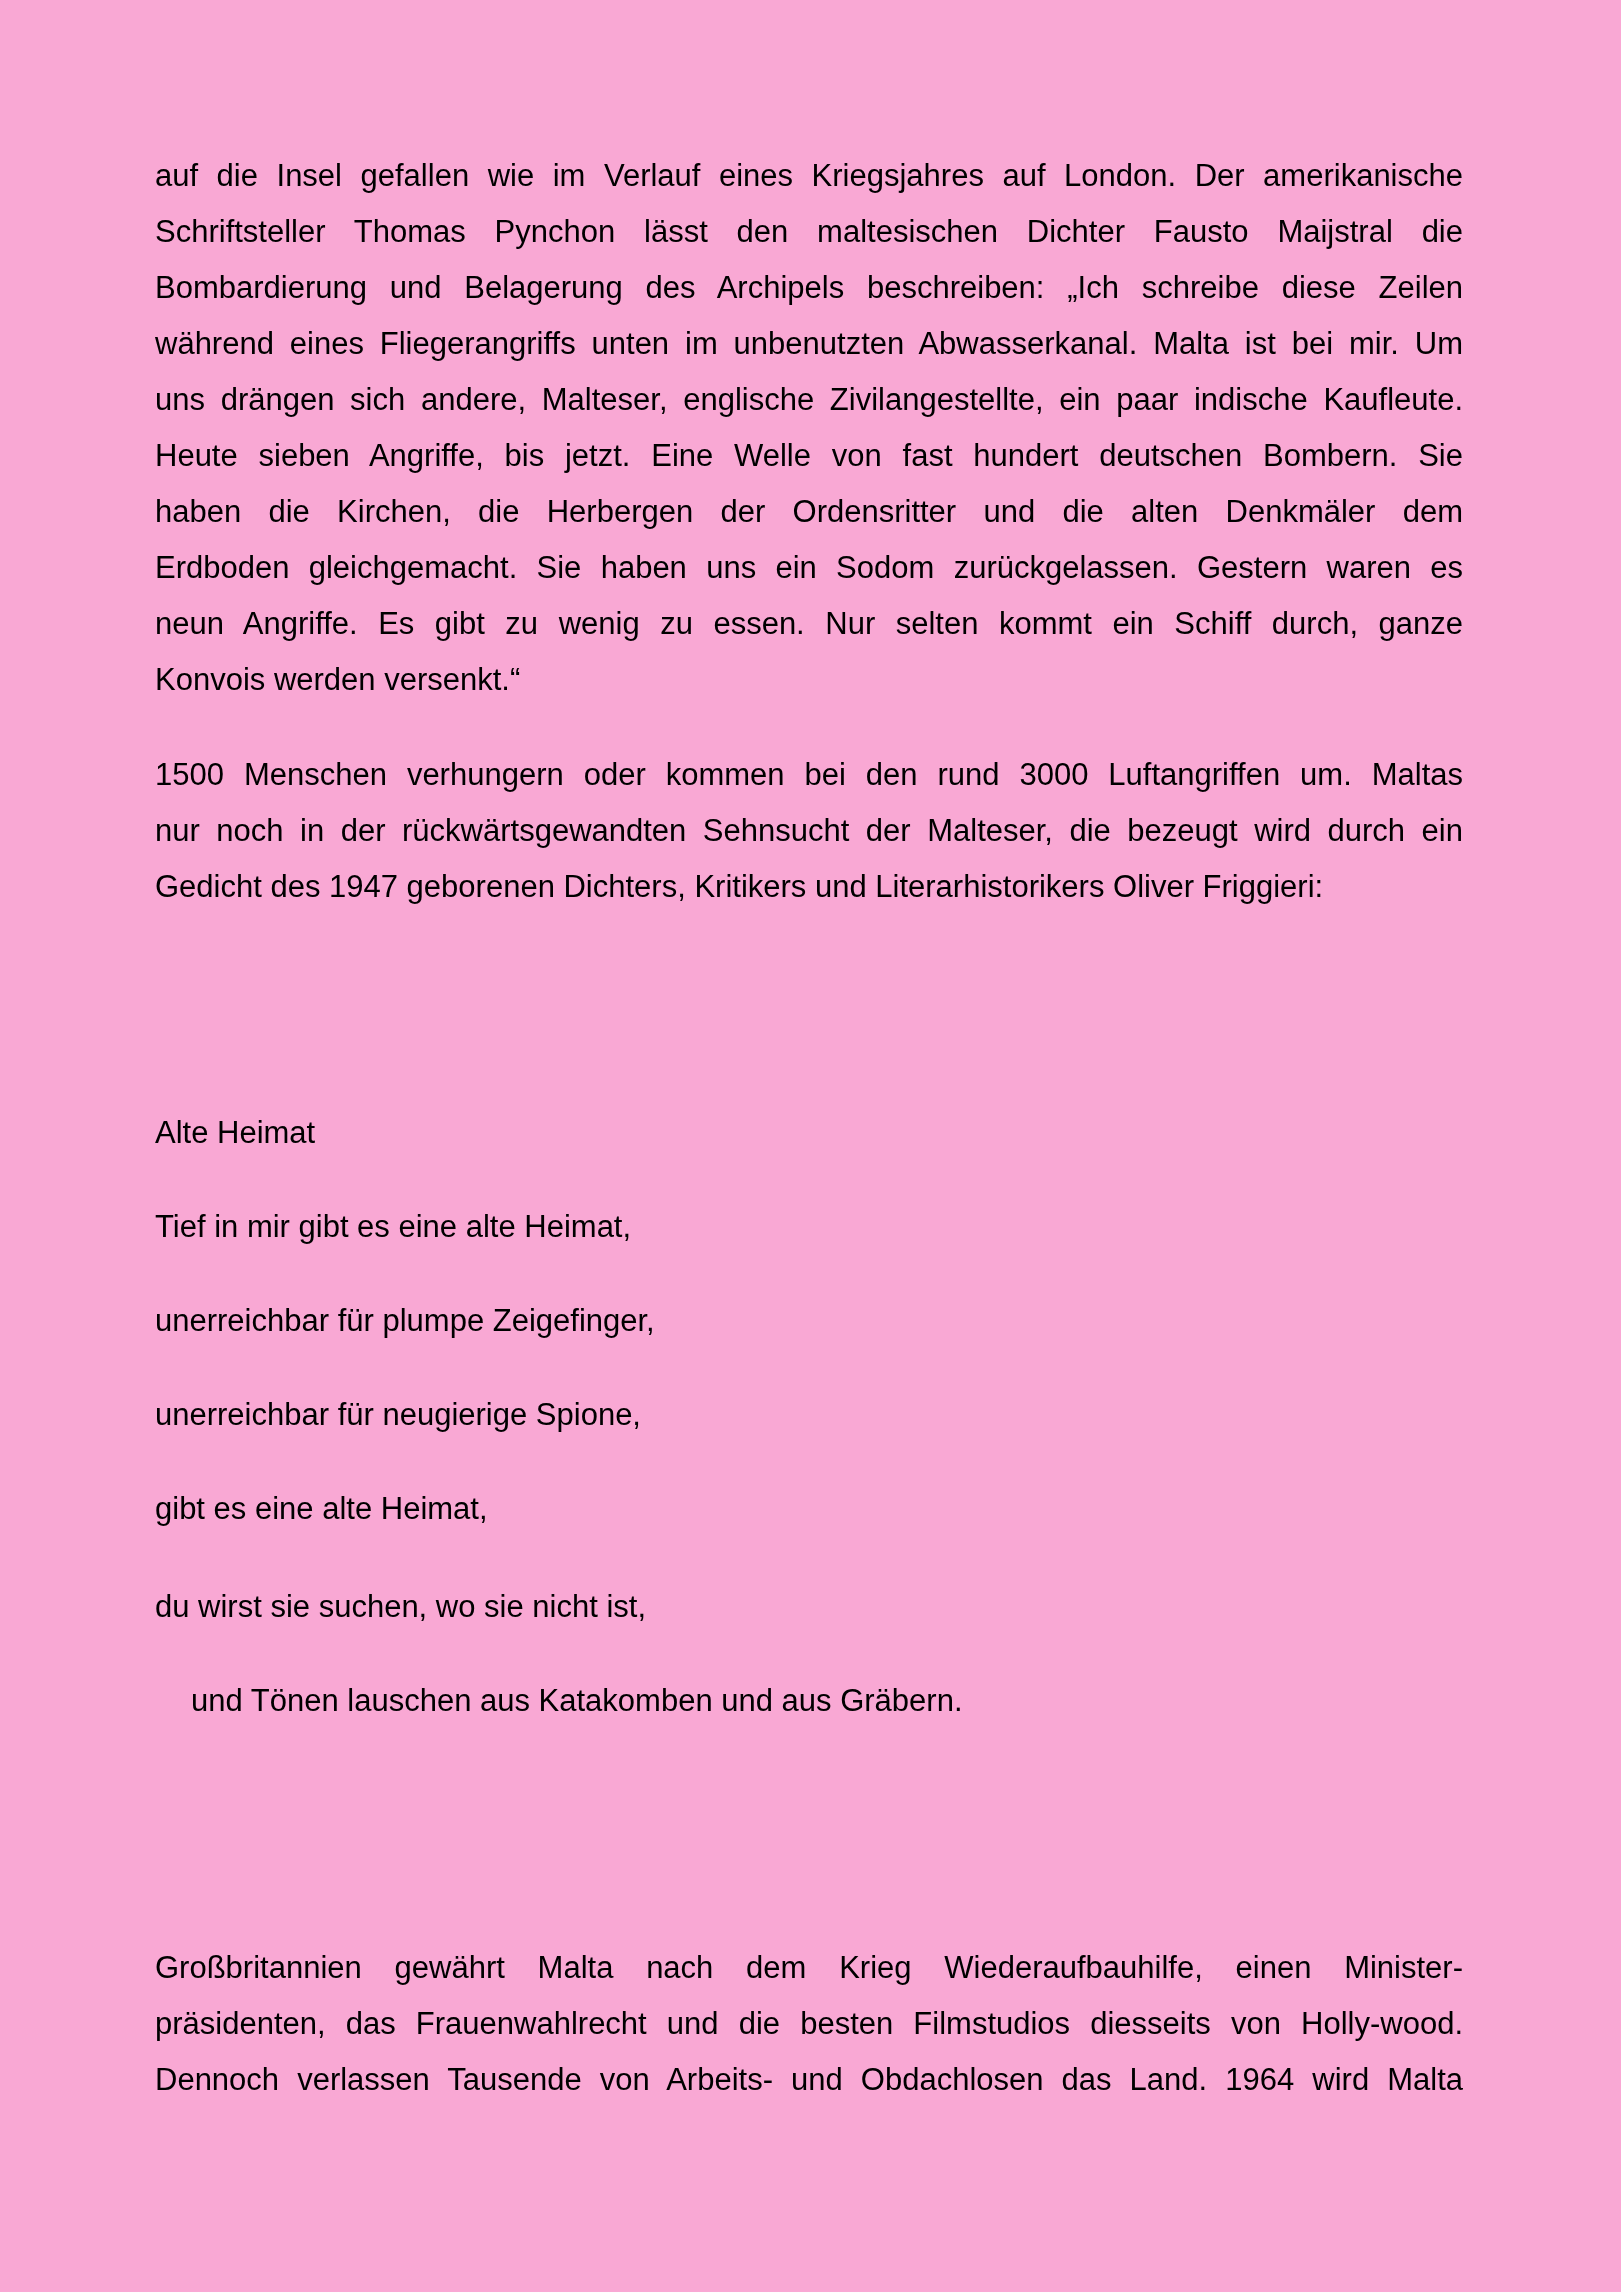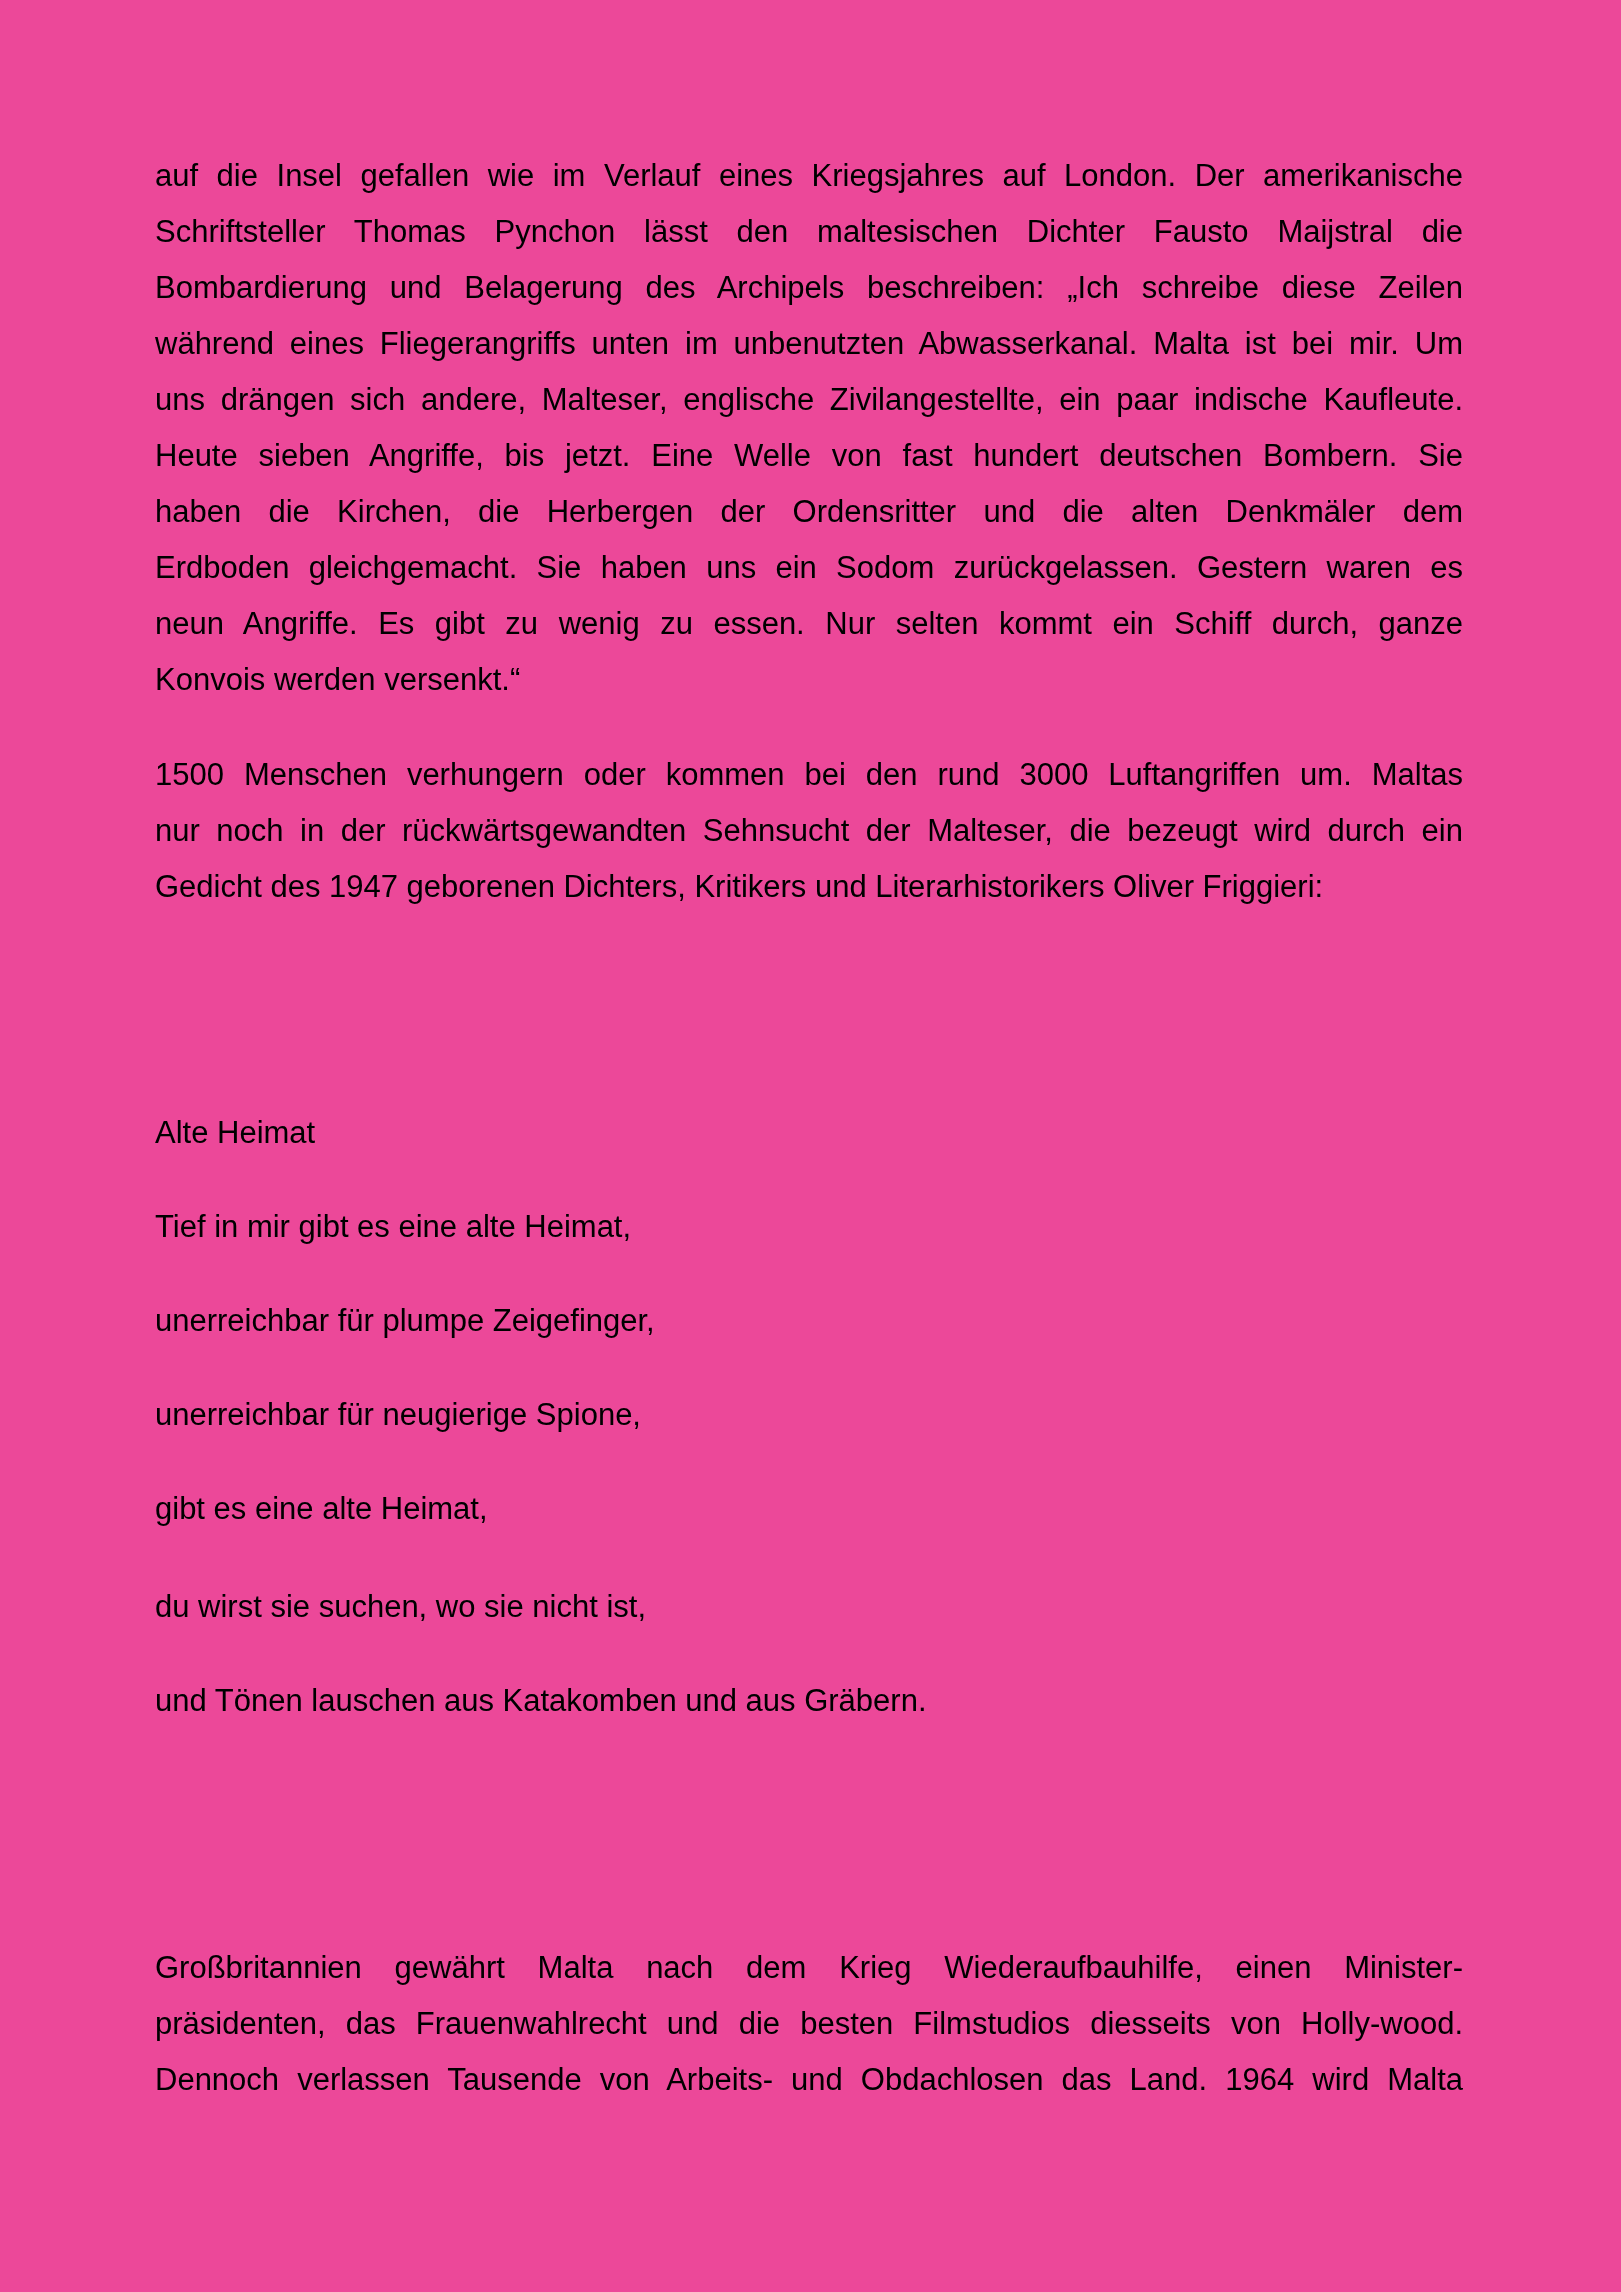--- a/index.html
+++ b/index.html
@@ -13,21 +13,21 @@
       position: relative;
       overflow: hidden;
       font-family: "Liberation Sans", sans-serif;
       color: #000000;
     }
     .page {
       position: absolute;
       left: 0; top: 0;
       width: 1621px;
       height: 2293px;
-      background: #ec4899;
+      background: #f9a8d4;
     }
     .block {
       position: absolute;
       left: 155px;
       width: 1308px;
       font-size: 31px;
       line-height: 56px;
     }
     .line {
       display: block;
@@ -47,21 +47,21 @@
     #para-1 { top: 148px; }
     #para-2 { top: 747px; }
     #para-3 { top: 1940px; }
     #poem-title { top: 1105px; }
     .poem-line { position: absolute; left: 155px; font-size: 31px; line-height: 56px; white-space: nowrap; }
     #poem-line-0 { top: 1199px; }
     #poem-line-1 { top: 1293px; }
     #poem-line-2 { top: 1387px; }
     #poem-line-3 { top: 1481px; }
     #poem-line-4 { top: 1579px; }
-    #poem-line-5 { top: 1673px; }
+    #poem-line-5 { top: 1673px; margin-left: 36px; }
   </style>
 </head>
 <body>
 
 <div class="page">
 
   <div class="block" id="para-1">
     <span class="line">auf die Insel gefallen wie im Verlauf eines Kriegsjahres auf London. Der amerikanische</span>
     <span class="line">Schriftsteller Thomas Pynchon lässt den maltesischen Dichter Fausto Maijstral die</span>
     <span class="line">Bombardierung und Belagerung des Archipels beschreiben: „Ich schreibe diese Zeilen</span>

